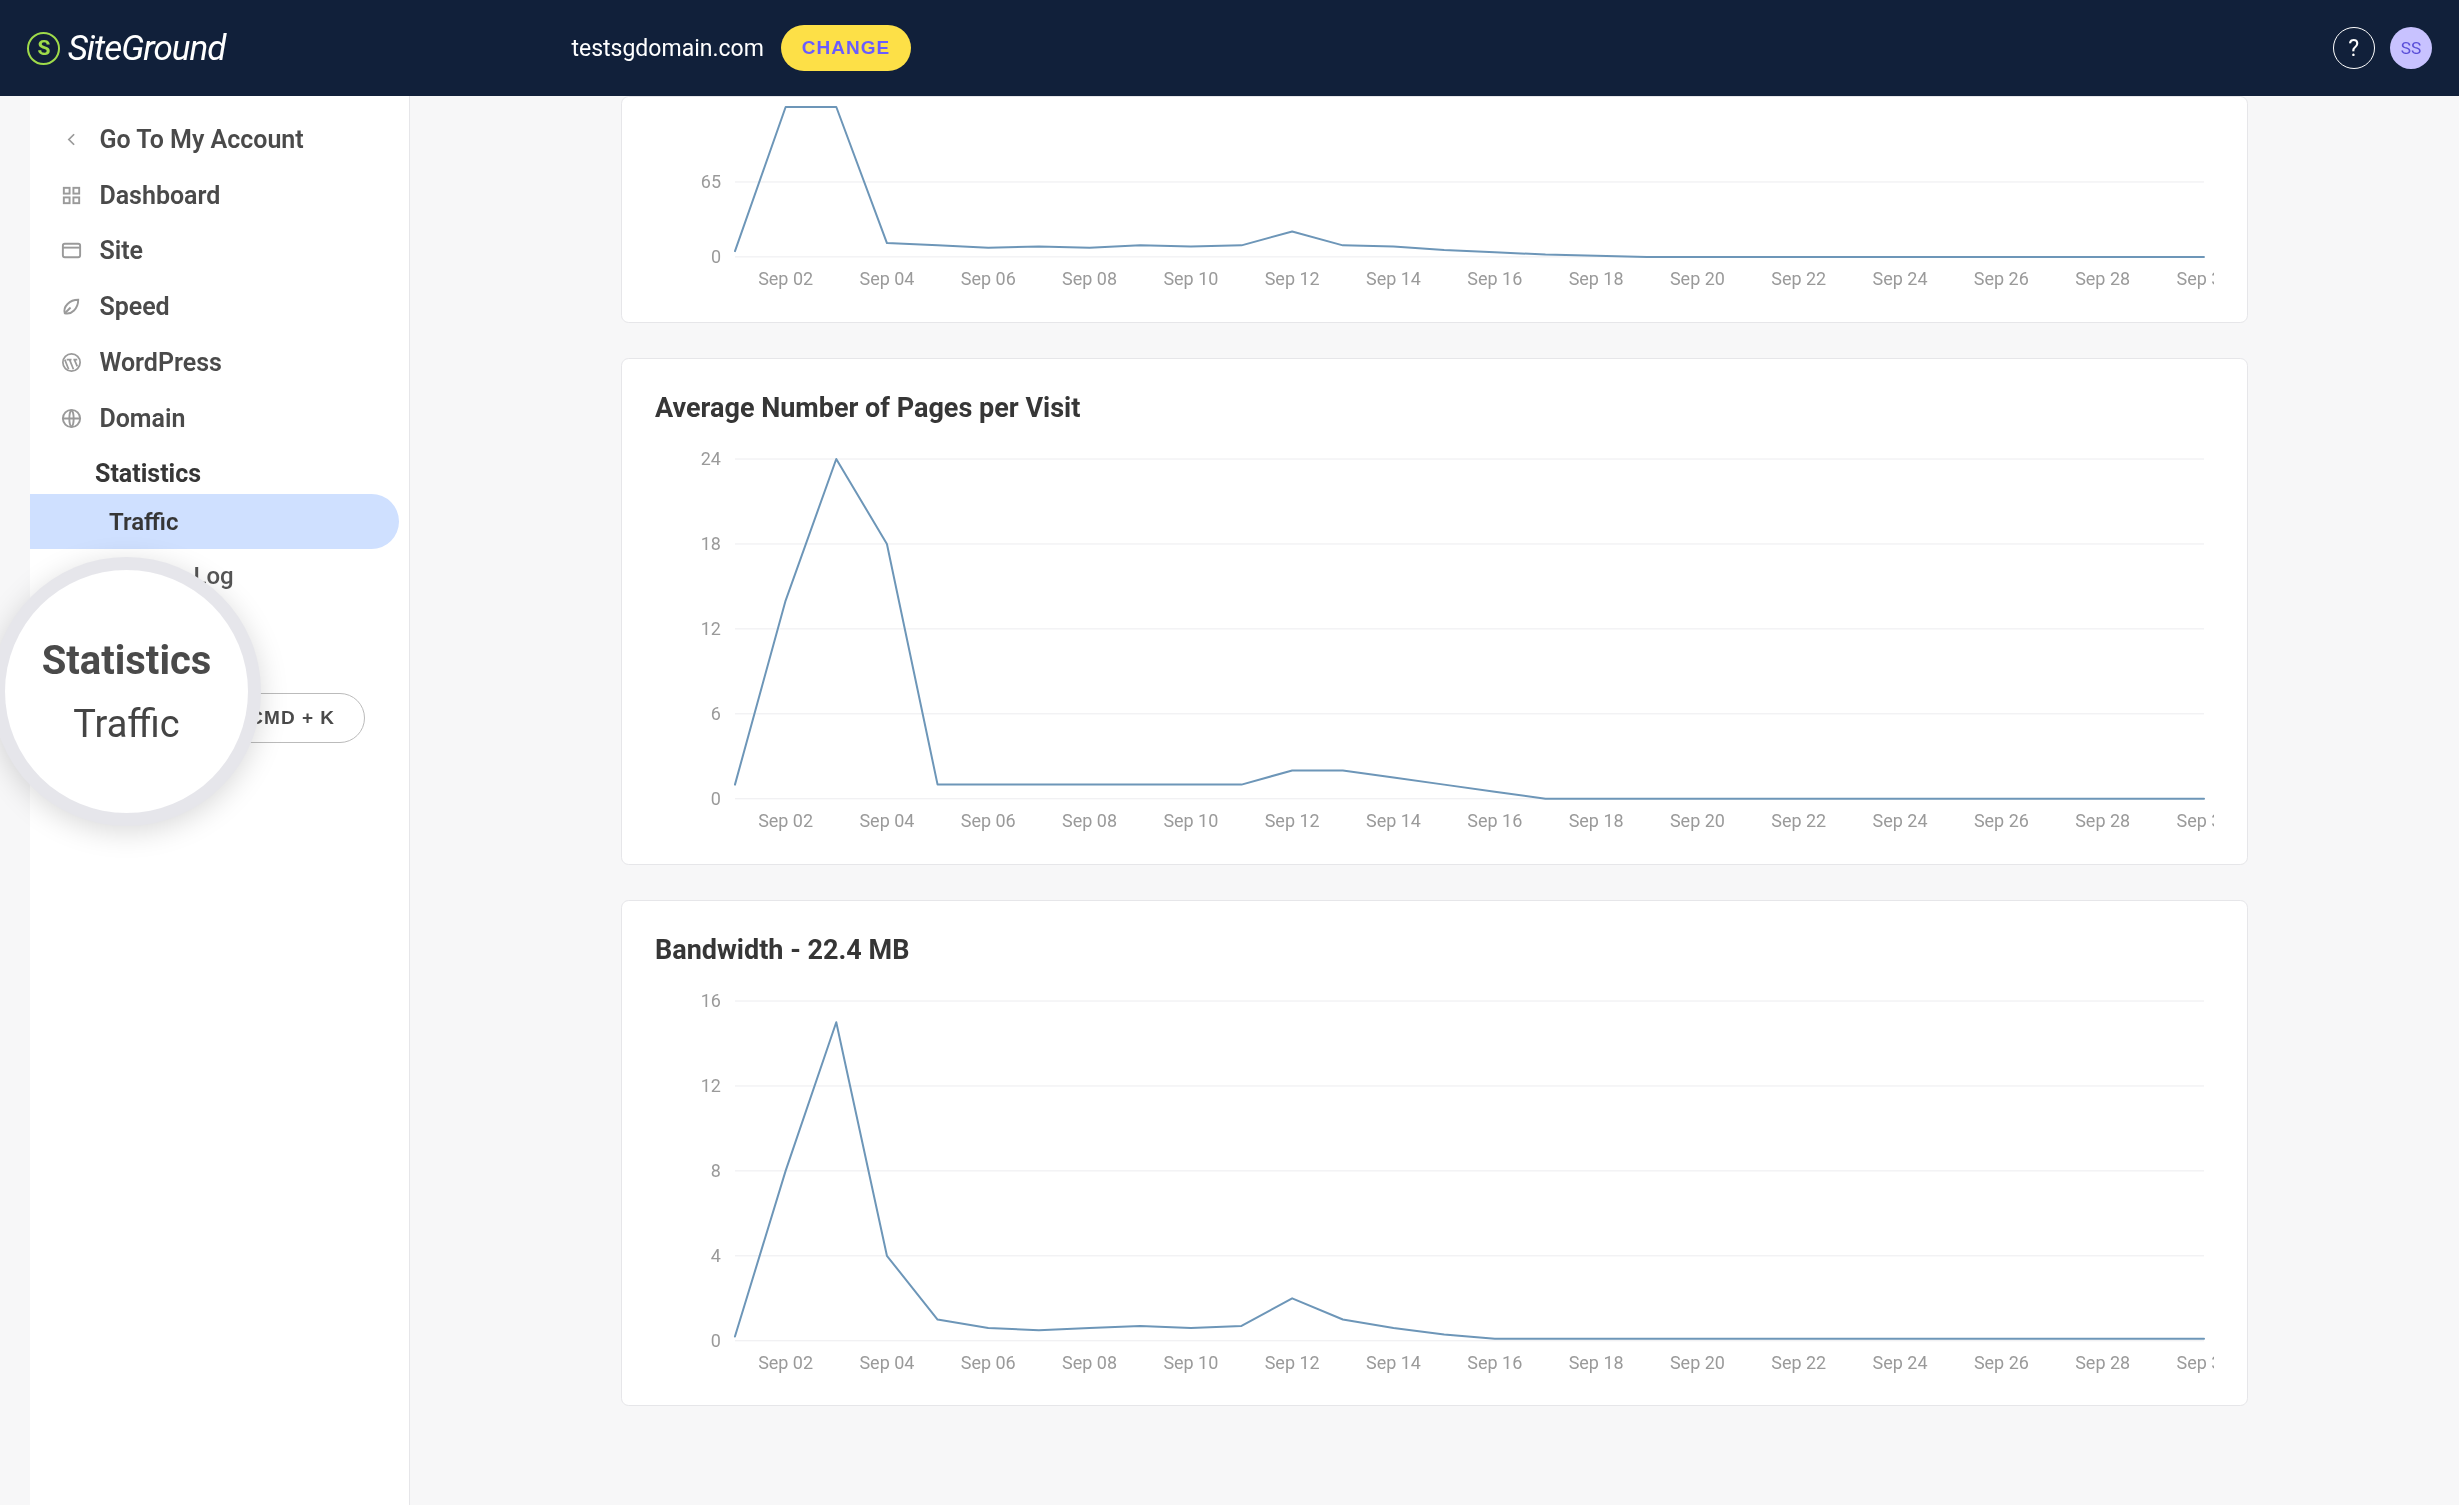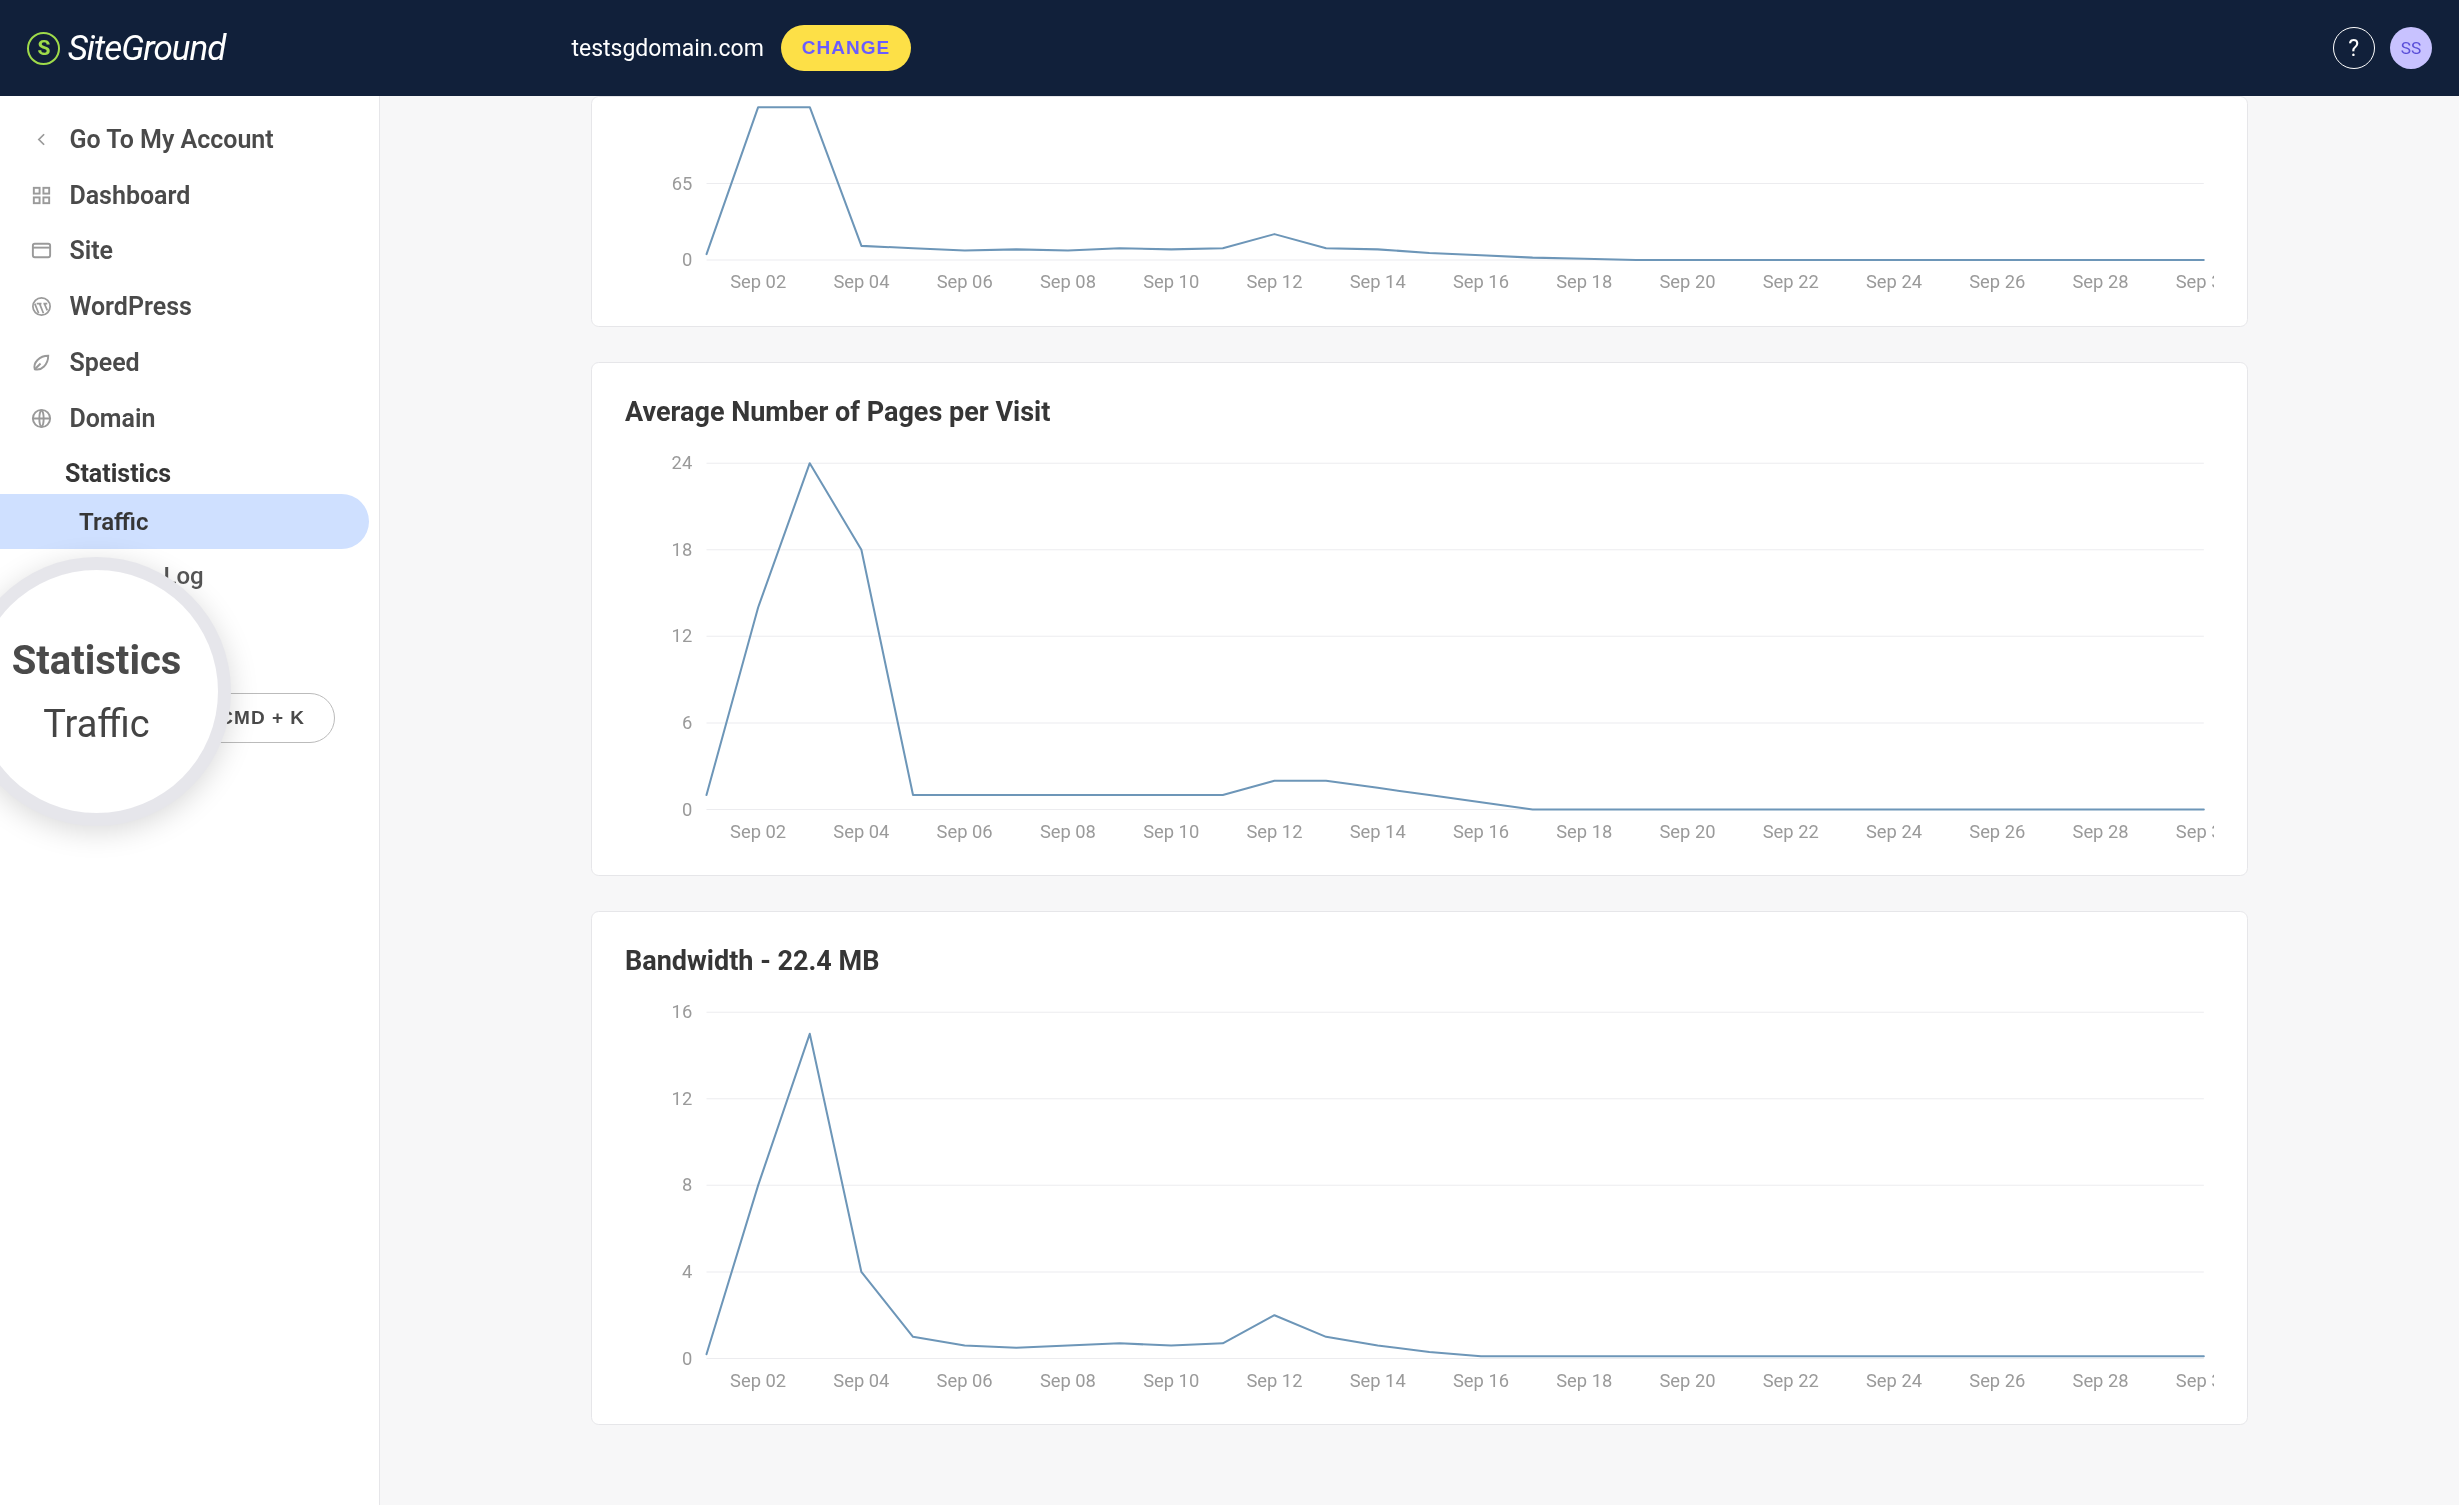--- a/index.html
+++ b/index.html
@@ -79,20 +79,21 @@
     color: #5a4ed8;
     display:flex; align-items:center; justify-content:center;
     font-size: 17.3px;
     font-weight: 400;
     cursor: pointer;
   }
   
   .body {
     display: flex;
     height: calc(100% - 96px);
+    margin-left: 30px;
   }
   .sidebar {
     width: 380px;
     background: #fff;
     border-right: 1px solid #e6e6e9;
     padding-top: 15.4px;
     position: relative;
   }
   .nav-item, .nav-sub {
     display: flex;
@@ -245,35 +246,35 @@
           <span class="ico">
             <svg width="23" height="23" viewBox="0 0 24 24" fill="none" stroke="currentColor" stroke-width="2">
               <rect x="3" y="5" width="18" height="14" rx="2"></rect>
               <line x1="3" y1="9" x2="21" y2="9"></line>
             </svg>
           </span>
                  <span>Site</span>
         </div>
         <div class="nav-item">
           <span class="ico">
+            <svg width="23" height="23" viewBox="0 0 24 24" fill="none" stroke="currentColor" stroke-width="2">
+              <path d="M5 19c7 2 14-5 14-14-9 0-16 7-14 14z"></path>
+              <path d="M5 19l6-6"></path>
+            </svg>
+          </span>
+                 <span>Speed</span>
+        </div>
+        <div class="nav-item">
+          <span class="ico">
             <svg width="23" height="23" viewBox="0 0 24 24" fill="none" stroke="currentColor" stroke-width="1.8">
               <circle cx="12" cy="12" r="9"></circle>
               <path d="M5 9l4 10M10 9l4 10M15 9l3 7M7 9h5M14 9h4"></path>
             </svg>
           </span>
                  <span>WordPress</span>
-        </div>
-        <div class="nav-item">
-          <span class="ico">
-            <svg width="23" height="23" viewBox="0 0 24 24" fill="none" stroke="currentColor" stroke-width="2">
-              <path d="M5 19c7 2 14-5 14-14-9 0-16 7-14 14z"></path>
-              <path d="M5 19l6-6"></path>
-            </svg>
-          </span>
-                 <span>Speed</span>
         </div>
         <div class="nav-item">
           <span class="ico">
             <svg width="23" height="23" viewBox="0 0 24 24" fill="none" stroke="currentColor" stroke-width="2">
               <circle cx="12" cy="12" r="9"></circle>
               <path d="M3 12h18M12 3c3 3 3 15 0 18M12 3c-3 3-3 15 0 18"></path>
             </svg>
           </span>
                  <span>Domain</span>
         </div>

